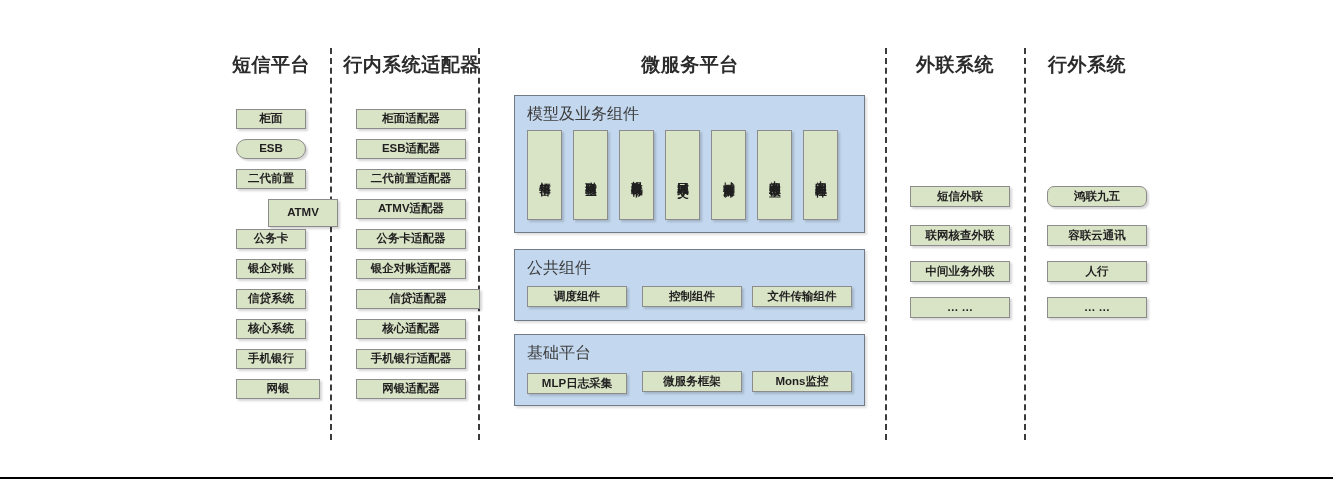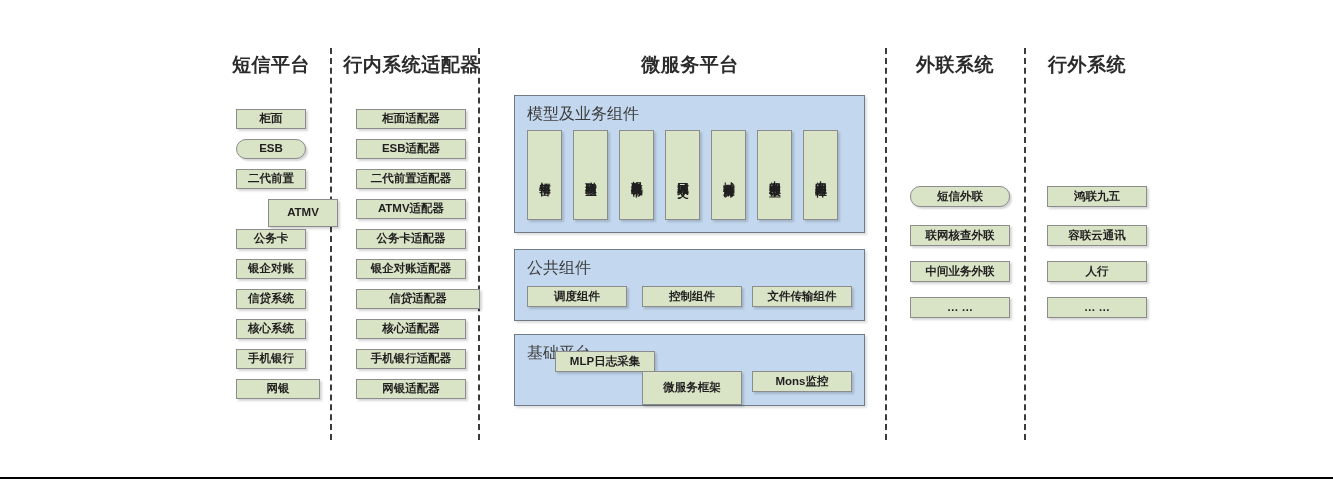--- a/index.html
+++ b/index.html
@@ -149,29 +149,29 @@
   </div>
 
   <div class="node" style="left:527px; top:286px; width:100px; height:21px;">调度组件</div>
   <div class="node" style="left:642px; top:286px; width:100px; height:21px;">控制组件</div>
   <div class="node" style="left:752px; top:286px; width:100px; height:21px;">文件传输组件</div>
 
   <div class="panel" style="left:514px; top:334px; width:351px; height:72px;">
     <div class="panel-label">基础平台</div>
   </div>
 
-  <div class="node" style="left:527px; top:351px; width:100px; height:21px;margin-left:28px;">MLP日志采集</div>
-  <div class="node" style="left:642px; top:371px; width:100px; height:34px;">微服务框架</div>
+  <div class="node" style="left:527px; top:373px; width:100px; height:21px;">MLP日志采集</div>
+  <div class="node" style="left:642px; top:371px; width:100px; height:21px;">微服务框架</div>
   <div class="node" style="left:752px; top:371px; width:100px; height:21px;">Mons监控</div>
 
-  <div class="node" style="left:910px; top:186px; width:100px; height:21px;border-radius:10px;">短信外联</div>
+  <div class="node" style="left:910px; top:186px; width:100px; height:21px;">短信外联</div>
   <div class="node" style="left:910px; top:225px; width:100px; height:21px;">联网核查外联</div>
   <div class="node" style="left:910px; top:261px; width:100px; height:21px;">中间业务外联</div>
   <div class="node" style="left:910px; top:297px; width:100px; height:21px;">… …</div>
 
-  <div class="node" style="left:1047px; top:186px; width:100px; height:21px;">鸿联九五</div>
+  <div class="node" style="left:1047px; top:186px; width:100px; height:21px;border-radius:7px;">鸿联九五</div>
   <div class="node" style="left:1047px; top:225px; width:100px; height:21px;">容联云通讯</div>
   <div class="node" style="left:1047px; top:261px; width:100px; height:21px;">人行</div>
   <div class="node" style="left:1047px; top:297px; width:100px; height:21px;">… …</div>
 
   <div id="bottom-rule"></div>
 
 </div>
 
 </body></html>

